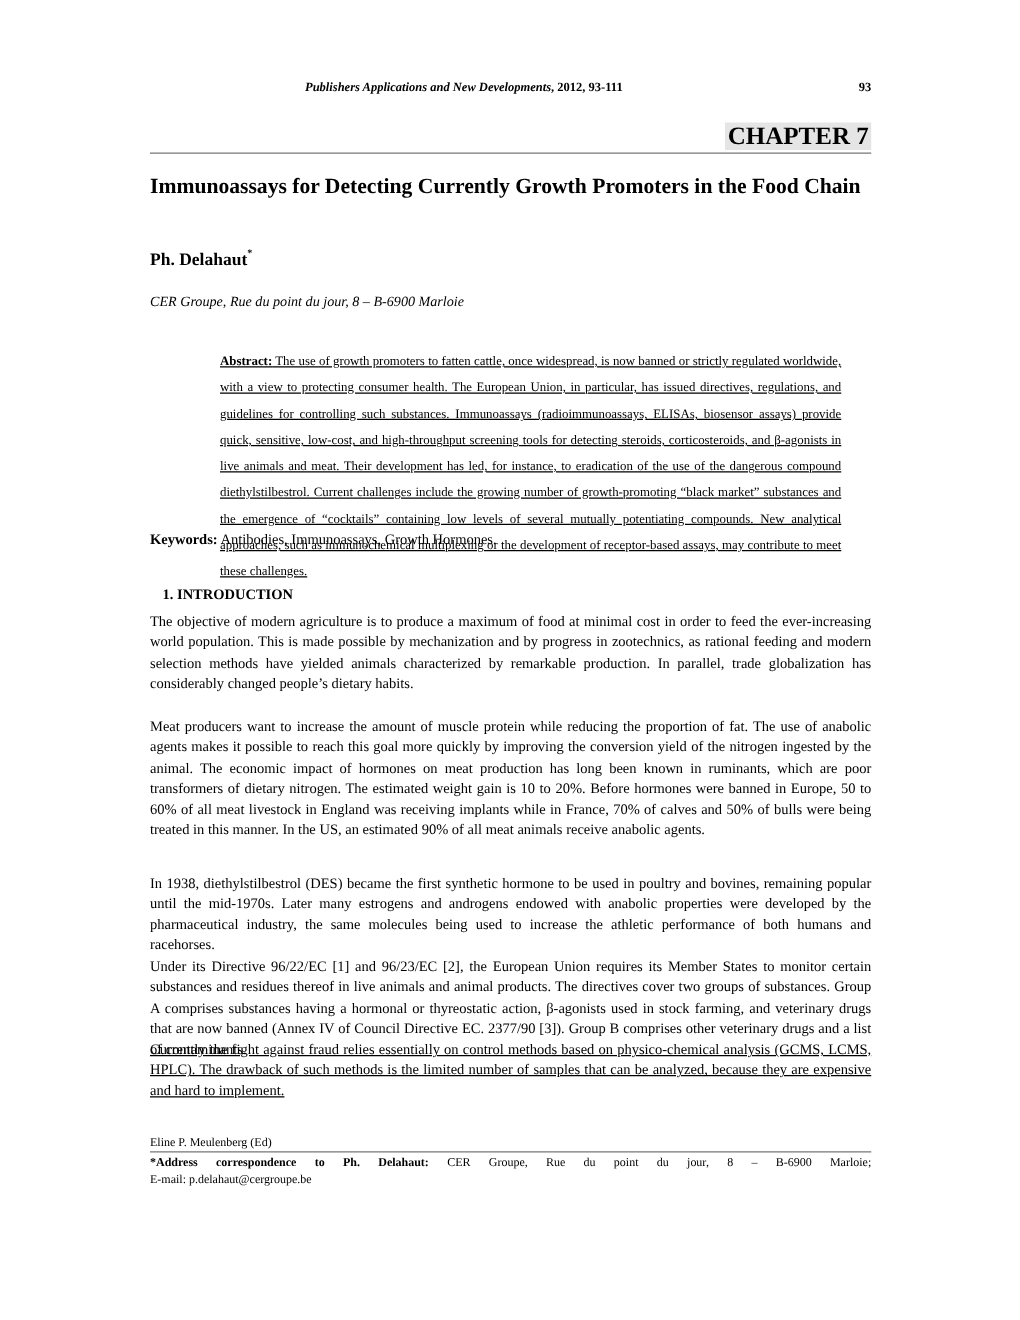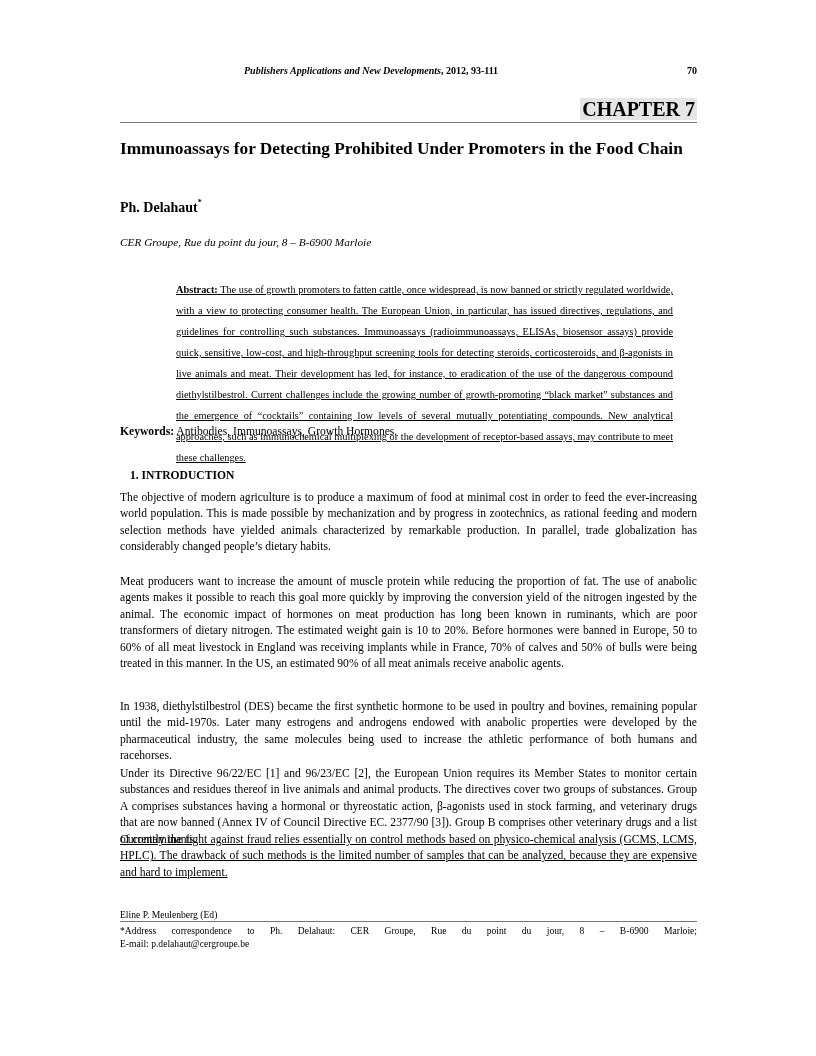--- a/index.html
+++ b/index.html
@@ -24,37 +24,37 @@
   .abstract b { font-weight: bold; }
   .keywords { position: absolute; top: 425px; left: 120px; font-size: 11.6px; text-align: center; }
   .section-head { position: absolute; top: 459px; left: 120px; font-size: 11.6px; font-weight: bold; margin: 10px; }
   .para { position: absolute; left: 120px; width: 577px; font-size: 11.6px; line-height: 16.4px;
           text-align: justify; margin: 0; }
   .p1 { top: 490px; } .p2 { top: 574px; } .p3 { top: 699px; } .p4 { top: 766px; } .p5 { top: 832px; text-decoration: underline; }
   .foot-rule { position: absolute; top: 921px; left: 120px; width: 577px; border-top: 1.5px solid #777; }
   .footnote { position: absolute; top: 925px; left: 120px; width: 577px;
               font-size: 9.6px; line-height: 12.5px; text-align: justify; margin: 0; }
   .footnote .line1 { display: block; text-align: justify; text-align-last: justify; }
-  .footnote b { font-weight: normal; }
+  .footnote b { font-weight: bold; }
   .publisher { position: absolute; top: 909px; left: 120px; width: 577px; text-align: left;
                font-size: 9.6px; font-weight: normal; line-height: 12.5px; }
 </style>
 </head>
 <body>
 
 <div class="running-head">
   <span class="journal"><i>Publishers Applications and New Developments</i><span>, 2012, 93-111</span></span>
-  <span class="page-no">70</span>
+  <span class="page-no">93</span>
 </div>
 
 <div class="chapter-wrap">
   <span class="chapter-box">CHAPTER 7</span>
 </div>
 
-<h1 class="title">Immunoassays for Detecting Prohibited Under Promoters in the Food Chain</h1>
+<h1 class="title">Immunoassays for Detecting Currently Growth Promoters in the Food Chain</h1>
 
 <div class="author"><span>Ph. Delahaut</span><sup>*</sup></div>
 
 <div class="affil">CER Groupe, Rue du point du jour, 8 – B-6900 Marloie</div>
 
 <p class="abstract"><b>Abstract:</b><span> The use of growth promoters to fatten cattle, once widespread, is now banned or strictly regulated worldwide, with a view to protecting consumer health. The European Union, in particular, has issued directives, regulations, and guidelines for controlling such substances. Immunoassays (radioimmunoassays, ELISAs, biosensor assays) provide quick, sensitive, low-cost, and high-throughput screening tools for detecting steroids, corticosteroids, and β-agonists in live animals and meat. Their development has led, for instance, to eradication of the use of the dangerous compound diethylstilbestrol. Current challenges include the growing number of growth-promoting “black market” substances and the emergence of “cocktails” containing low levels of several mutually potentiating compounds. New analytical approaches, such as immunochemical multiplexing or the development of receptor-based assays, may contribute to meet these challenges.</span></p>
 
 <div class="keywords"><b>Keywords:</b><span> Antibodies, Immunoassays, Growth Hormones.</span></div>
 
 <h2 class="section-head">1. INTRODUCTION</h2>

